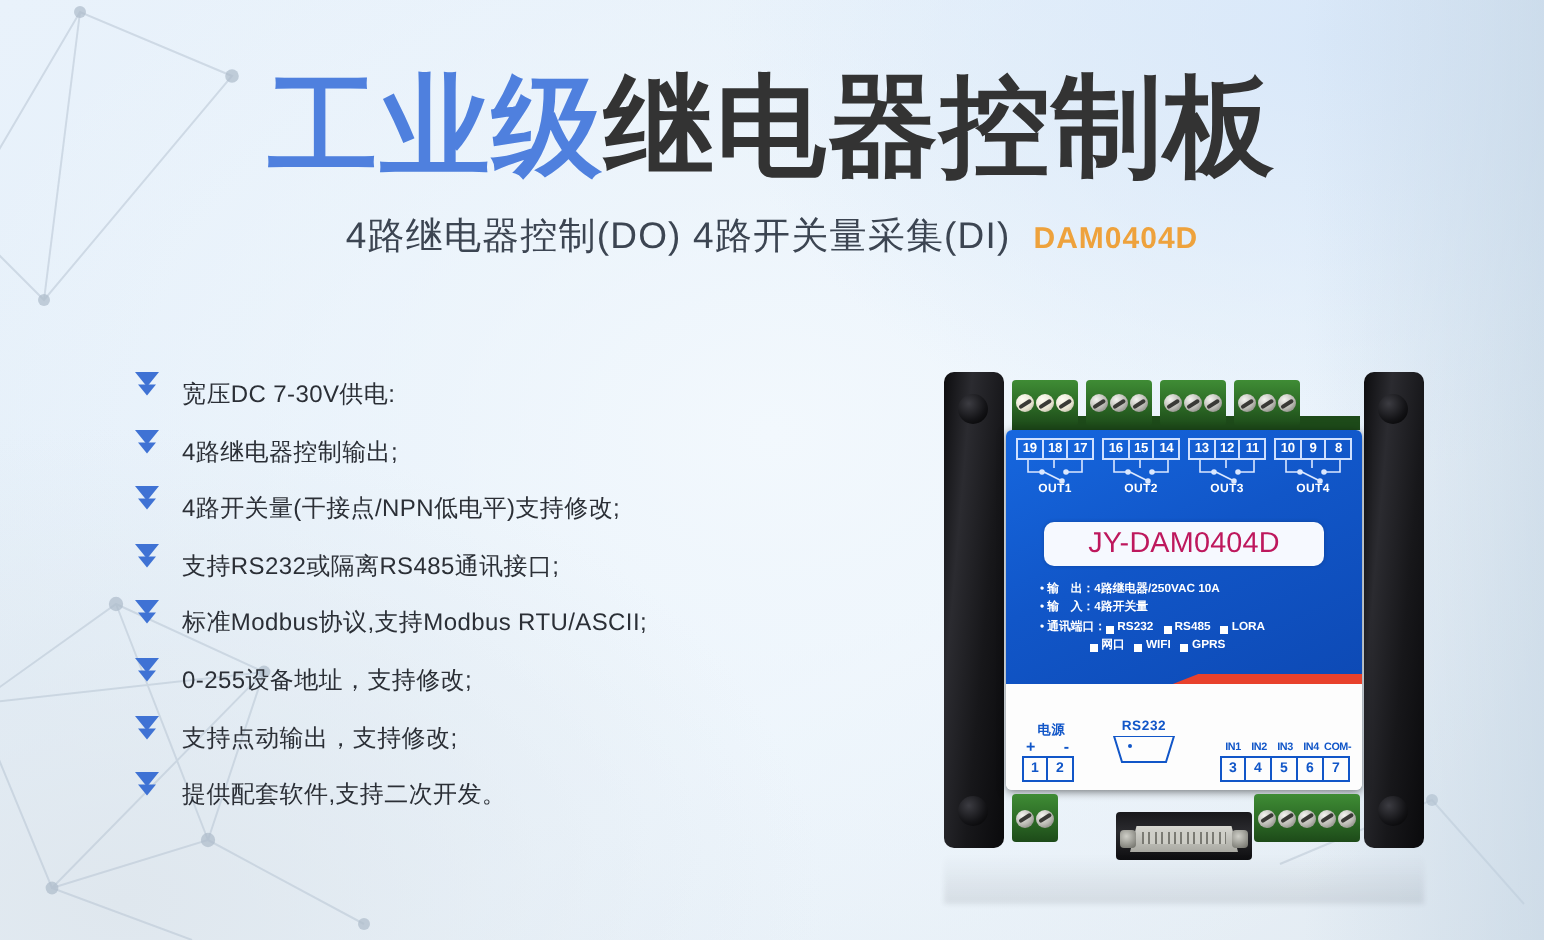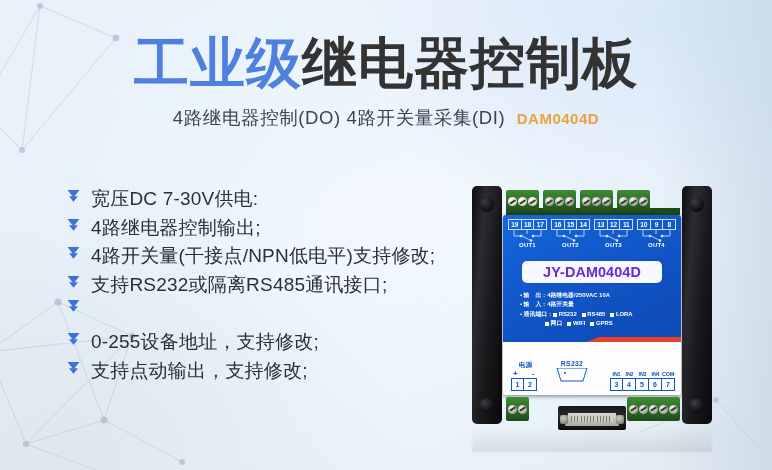--- a/index.html
+++ b/index.html
@@ -38,21 +38,21 @@
     margin-top:13px; font-size:18.5px; letter-spacing:.6px;
     color:#3c4552; white-space:nowrap;
   }
   .subtitle .model{ color:#eea23c; font-weight:bold; font-size:15px; letter-spacing:.5px; }
 
   
   .features{ position:absolute; left:67px; top:186px; width:400px; }
   .feat{ display:flex; align-items:baseline; height:28.6px; }
   .bullet{ width:24px; flex:0 0 24px; position:relative; top:-1px; }
   .bullet svg{ display:block; }
-  .feat-text{ font-size:19px; color:#2b2f36; white-space:nowrap; letter-spacing:.2px; }
+  .feat-text{ font-size:12px; color:#2b2f36; white-space:nowrap; letter-spacing:.2px; }
 
   
   .device{ position:absolute; left:472px; top:186px; width:240px; height:238px; }
   .rail{
     position:absolute; top:0; width:30px; height:238px;
     background:linear-gradient(95deg,#0d0d0f 0%,#2b2b30 28%,#17171a 62%,#0a0a0c 100%);
     border-radius:5px;
   }
   .rail.left{ left:0; }
   .rail.right{ right:0; }
@@ -148,21 +148,21 @@
     letter-spacing:.2px; margin-top:-1px;
   }
 
   .badge{
     position:absolute; left:19px; top:46px; width:140px; height:22px;
     background:#f6f9ff; border-radius:5px;
     display:flex; align-items:center; justify-content:center;
     box-shadow:0 0 2px rgba(0,0,0,.2);
   }
   .badge span{
-    color:#6d28d9; font-size:14.4px; font-weight:bold; letter-spacing:.1px;
+    color:#be185d; font-size:14.4px; font-weight:normal; letter-spacing:.1px;
   }
 
   .specs{ position:absolute; left:17px; top:76px; width:150px; color:#fff; }
   .spec{ display:flex; align-items:flex-start; font-size:5.9px; line-height:9.4px; }
   .dot{ margin-right:1.5px; font-size:6px; line-height:9.4px; }
   .sk{ white-space:pre; font-weight:bold; }
   .sv{ font-weight:bold; }
   .ports{ display:flex; flex-wrap:wrap; }
   .port{ display:flex; align-items:center; margin-right:5px; font-size:5.9px; font-weight:bold; }
   .chk{
@@ -266,38 +266,48 @@
       </span>
       <span class="feat-text">支持RS232或隔离RS485通讯接口;</span>
     </div>
     <div class="feat">
       <span class="bullet">
         <svg width="13" height="15" viewBox="0 0 13 15">
             <polygon points="0.5,1 12.5,1 6.5,8.4" fill="#3f72d4"></polygon>
             <polygon points="2,7.2 11,7.2 6.5,12.8" fill="#3f72d4"></polygon>
           </svg>
       </span>
+      <span class="feat-text">标准Modbus协议,支持Modbus RTU/ASCII;</span>
     </div>
     <div class="feat">
       <span class="bullet">
         <svg width="13" height="15" viewBox="0 0 13 15">
             <polygon points="0.5,1 12.5,1 6.5,8.4" fill="#3f72d4"></polygon>
             <polygon points="2,7.2 11,7.2 6.5,12.8" fill="#3f72d4"></polygon>
           </svg>
       </span>
       <span class="feat-text">0-255设备地址，支持修改;</span>
     </div>
     <div class="feat">
       <span class="bullet">
         <svg width="13" height="15" viewBox="0 0 13 15">
             <polygon points="0.5,1 12.5,1 6.5,8.4" fill="#3f72d4"></polygon>
             <polygon points="2,7.2 11,7.2 6.5,12.8" fill="#3f72d4"></polygon>
           </svg>
       </span>
       <span class="feat-text">支持点动输出，支持修改;</span>
+    </div>
+    <div class="feat">
+      <span class="bullet">
+        <svg width="13" height="15" viewBox="0 0 13 15">
+            <polygon points="0.5,1 12.5,1 6.5,8.4" fill="#3f72d4"></polygon>
+            <polygon points="2,7.2 11,7.2 6.5,12.8" fill="#3f72d4"></polygon>
+          </svg>
+      </span>
+      <span class="feat-text">提供配套软件,支持二次开发。</span>
     </div>
   </div>
 
   <div class="device">
 
     <div class="pcbstrip top"></div>
     <div class="greenbar top">
       <div class="tb">
         <span class="screw cream"></span>
         <span class="screw cream"></span>

